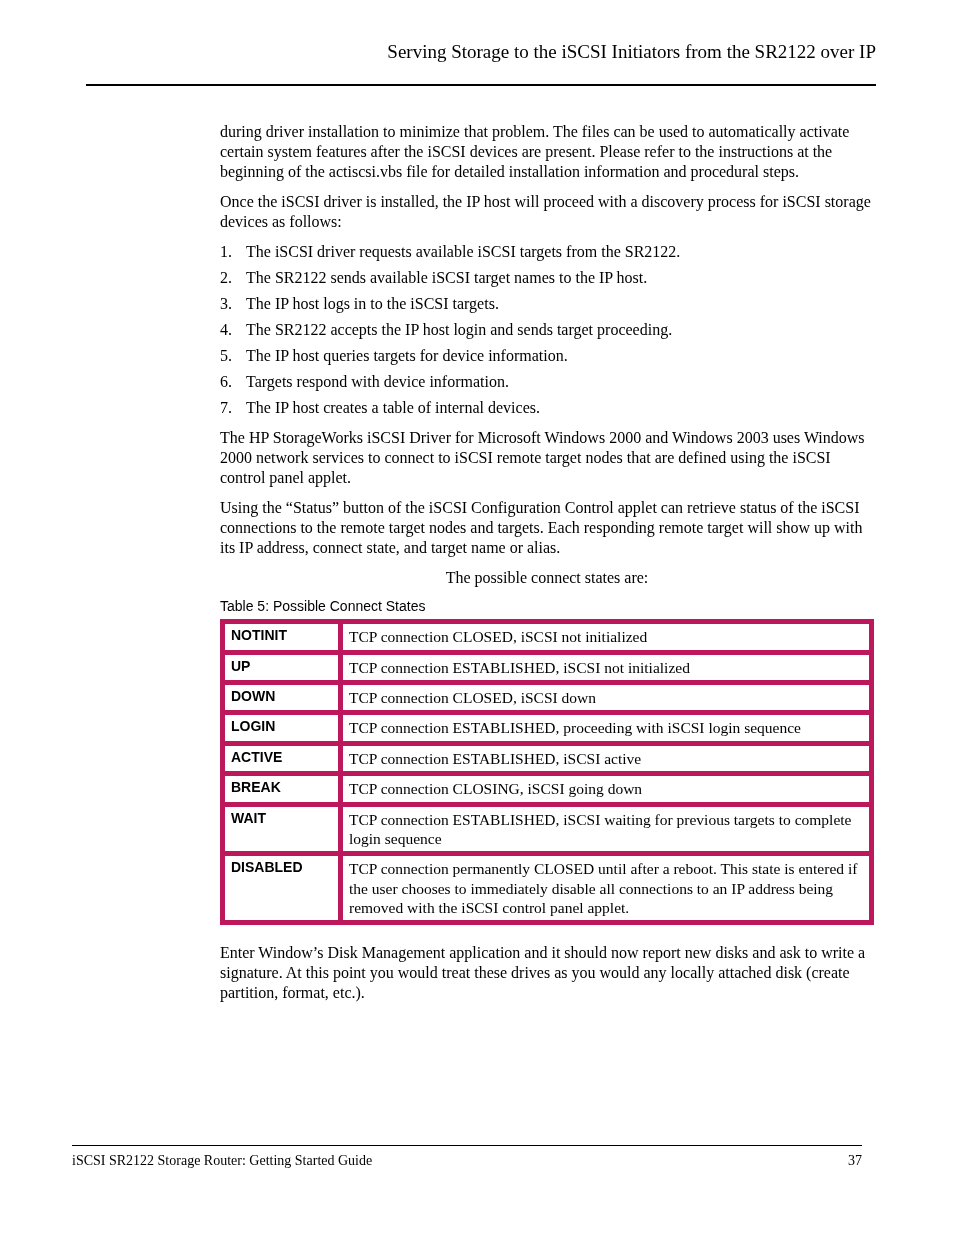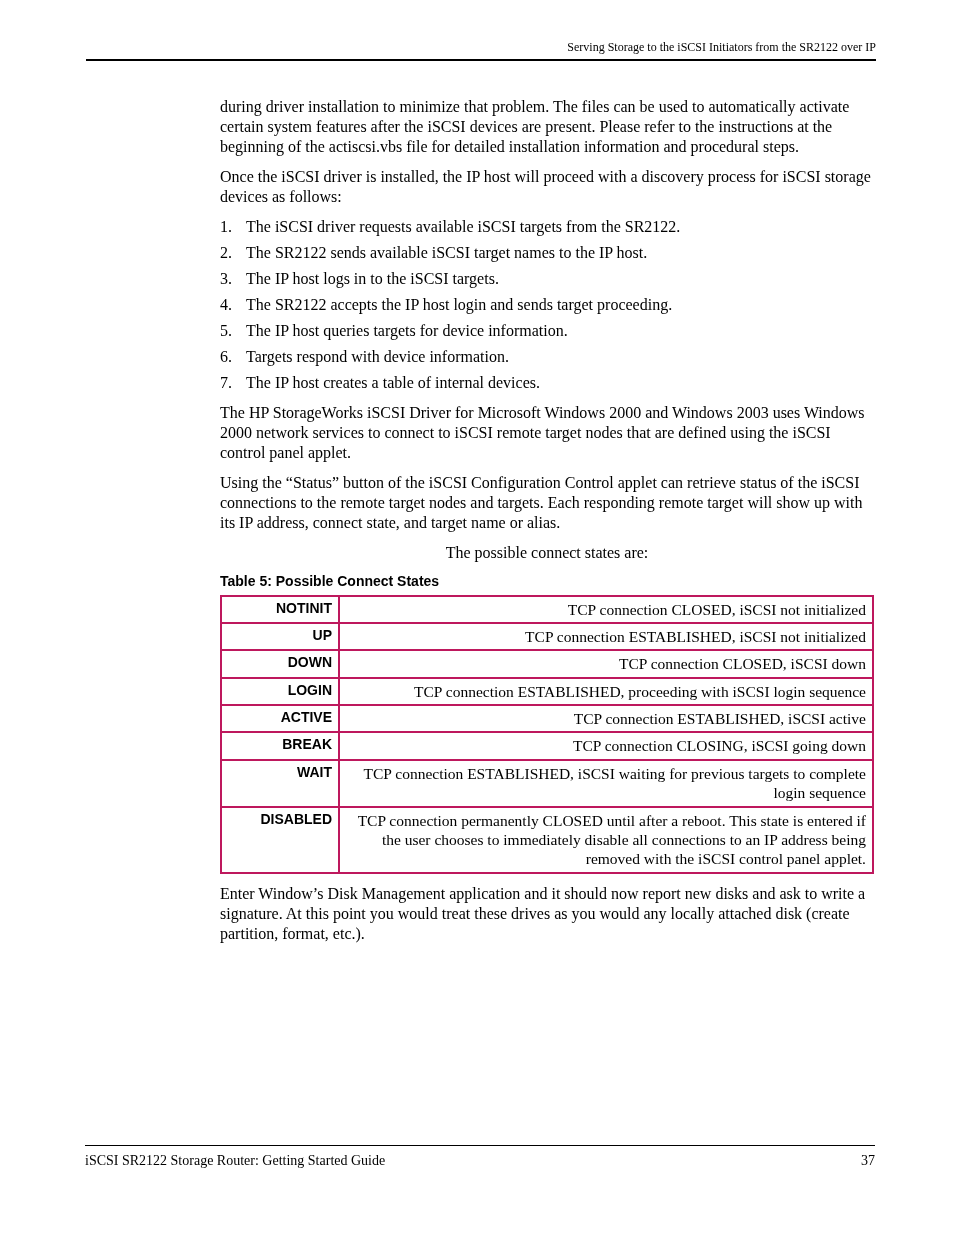--- a/index.html
+++ b/index.html
@@ -14,23 +14,23 @@
     line-height: 1.25;
   }
   .page {
     position: absolute;
     left: 86px;
     top: 40px;
     width: 790px;
   }
   .running-header {
     text-align: right;
-    font-size: 12px;
+    font-size: 19px;
     padding-right: 0;
-    margin-bottom: 4px;
+    margin-bottom: 20px;
   }
   .rule {
     border: none;
     border-top: 2px solid #000;
     margin-top: 4px;
     margin-bottom: 36px;
   }
   .content {
     margin-left: 134px;
     width: 654px;
@@ -48,47 +48,46 @@
     padding-left: 26px;
     margin-bottom: 6px;
   }
   ol.steps li .num {
     position: absolute;
     left: 0;
     top: 0;
   }
   .table-caption {
     font-family: Arial, Helvetica, sans-serif;
-    font-weight: bold;
+    font-weight: normal;
     font-size: 14px;
     margin-top: 10px;
     margin-bottom: 4px;
   }
   table.states {
     border-collapse: collapse;
     width: 100%;
     border: 1.5px solid #000;
   }
   table.states td {
-    border: 2px solid #be185d;
+    border: 5px solid #be185d;
     padding: 3px 6px 3px 6px;
     vertical-align: top;
     font-size: 15.5px;
-    text-align: right;
   }
   table.states td.state {
     font-family: Arial, Helvetica, sans-serif;
     font-weight: bold;
     font-size: 14px;
     width: 118px;
   }
-  .after-table { margin-top: 10px; }
+  .after-table { margin-top: 18px; }
   .footer {
     position: absolute;
-    left: 85px;
+    left: 72px;
     bottom: 66px;
     width: 790px;
     border-top: 1px solid #000;
     padding-top: 6px;
     font-size: 14px;
     text-decoration: underline;
   }
   .footer .left { float: left; }
   .footer .right { float: right; }
   .footer::after { content: ""; display: block; clear: both; }

